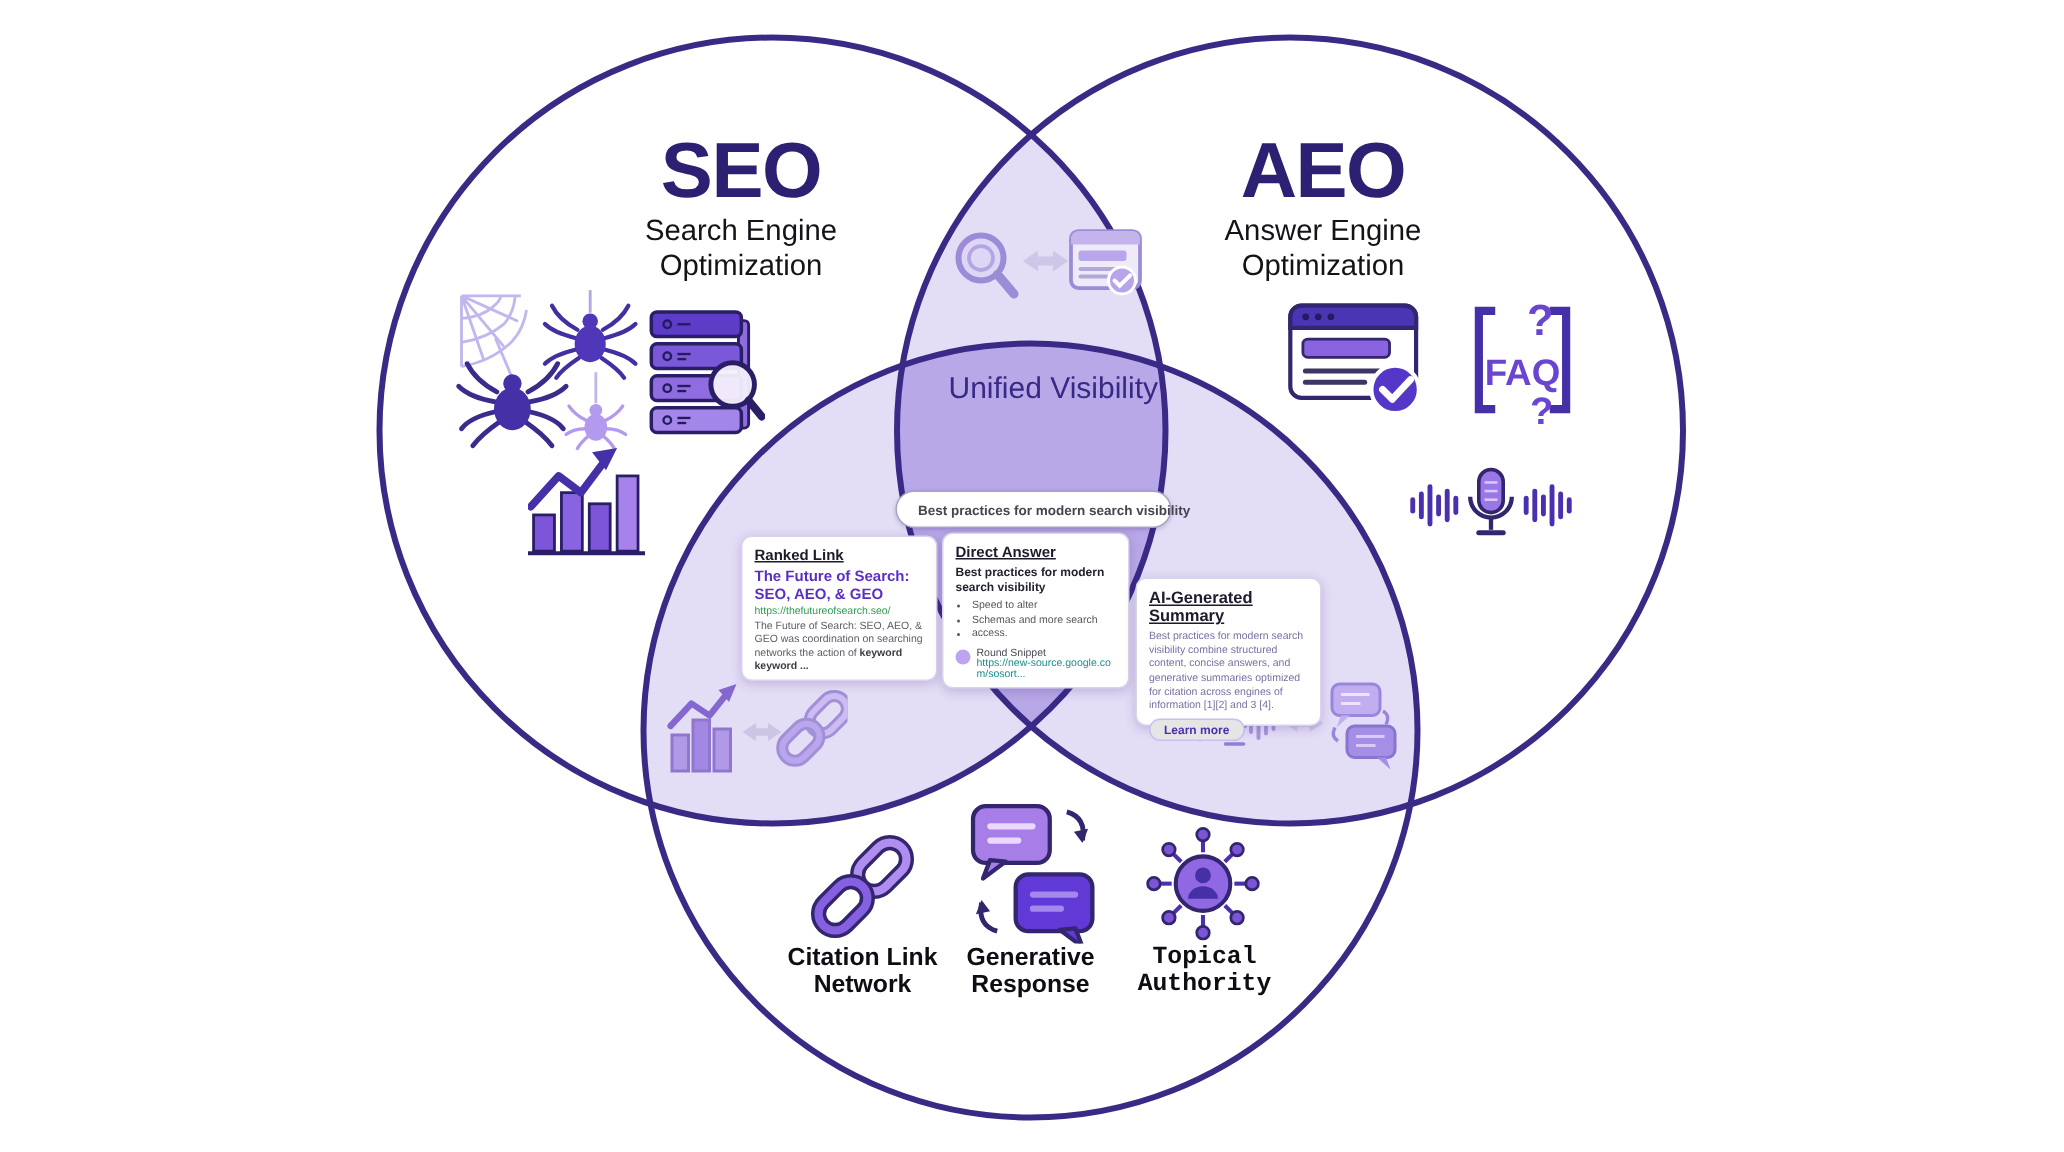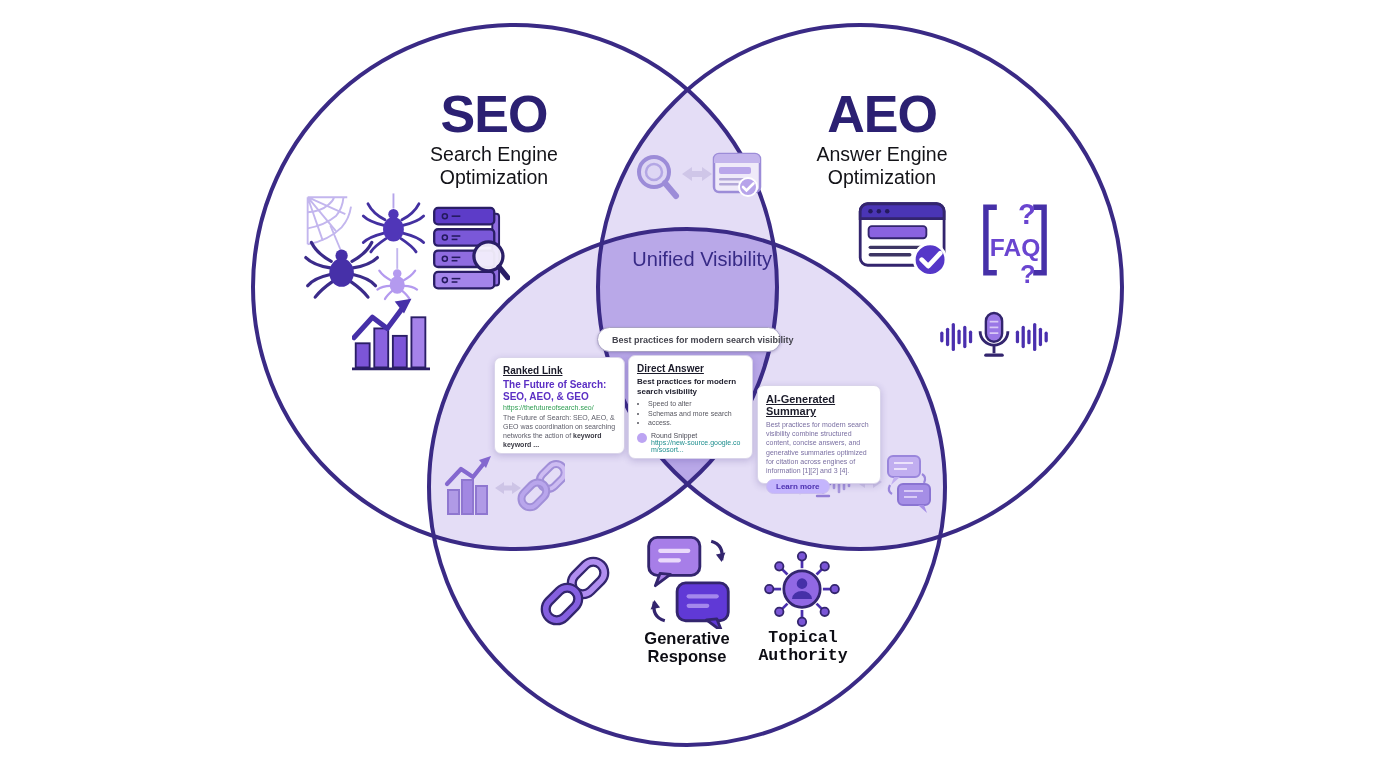--- a/index.html
+++ b/index.html
@@ -22,21 +22,21 @@
   .c-body{font-size:7px;color:#5c5c68;line-height:1.3;margin-top:2px;}
   .c-body b{color:#3a3a44;}
   .c-lead{font-size:8px;font-weight:bold;color:#222230;line-height:1.2;margin-top:1px;}
   .c-bullets{margin:3px 0 0 0;padding-left:11px;}
   .c-bullets li{font-size:7px;color:#56565f;line-height:1.35;}
   .c-src{display:flex;align-items:flex-start;gap:4px;margin-top:4px;}
   .c-avatar{width:10px;height:10px;border-radius:50%;background:#bca4f2;flex:none;margin-top:1px;}
   .c-src-name{font-size:7px;color:#4a4a55;}
   .c-src-url{font-size:7px;color:#1c8d8d;word-break:break-all;}
   .c-body3{font-size:7px;color:#7a6fa2;line-height:1.32;margin-top:3px;}
-  .learn-btn{display:inline-block;margin-top:4px;padding:2px 9px;background:#c4b5fd;border:1px solid #cabdf0;
+  .learn-btn{display:inline-block;margin-top:4px;padding:2px 9px;background:#e5e5e5;border:1px solid #cabdf0;
              border-radius:9px;font-size:8px;font-weight:bold;color:#4b2fb0;}
 </style>
 </head>
 <body>
 
 <div class="stage">
 
   <svg class="venn" width="1376" height="768" viewBox="0 0 1376 768">
     <defs>
       <clipPath id="cpA">
@@ -318,20 +318,21 @@
       <circle cx="10" cy="43" r="4.6"></circle>
         <circle cx="21" cy="18" r="4.6"></circle>
       <circle cx="46" cy="7" r="4.6"></circle>
         <circle cx="71" cy="18" r="4.6"></circle>
     </g>
     <circle cx="46" cy="43" r="20" fill="#9168e4" stroke="#33256e" stroke-width="3"></circle>
     <circle cx="46" cy="37" r="5.8" fill="#4630a8"></circle>
     <path d="M35,54 a11,9 0 0 1 22,0 z" fill="#4630a8"></path>
   </svg>
 
+  <div class="abs geo-label" style="left:515px;top:629px;width:120px;">Citation Link Network</div>
   <div class="abs geo-label" style="left:637px;top:629px;width:100px;">Generative Response</div>
   <div class="abs geo-label" style="left:756px;top:629px;width:94px;font-family:Liberation Mono, monospace;">Topical Authority</div>
 
   <div class="abs center-title" style="left:602px;top:248px;width:170px;">Unified Visibility</div>
 
   <div class="abs search-pill" style="left:597px;top:327px;width:164px;">
     <svg width="12" height="12" viewBox="0 0 14 14">
       <circle cx="6" cy="6" r="4.4" fill="none" stroke="#55555f" stroke-width="1.8"></circle>
       <line x1="9.4" y1="9.4" x2="13" y2="13" stroke="#55555f" stroke-width="1.8" stroke-linecap="round"></line>
     </svg>

